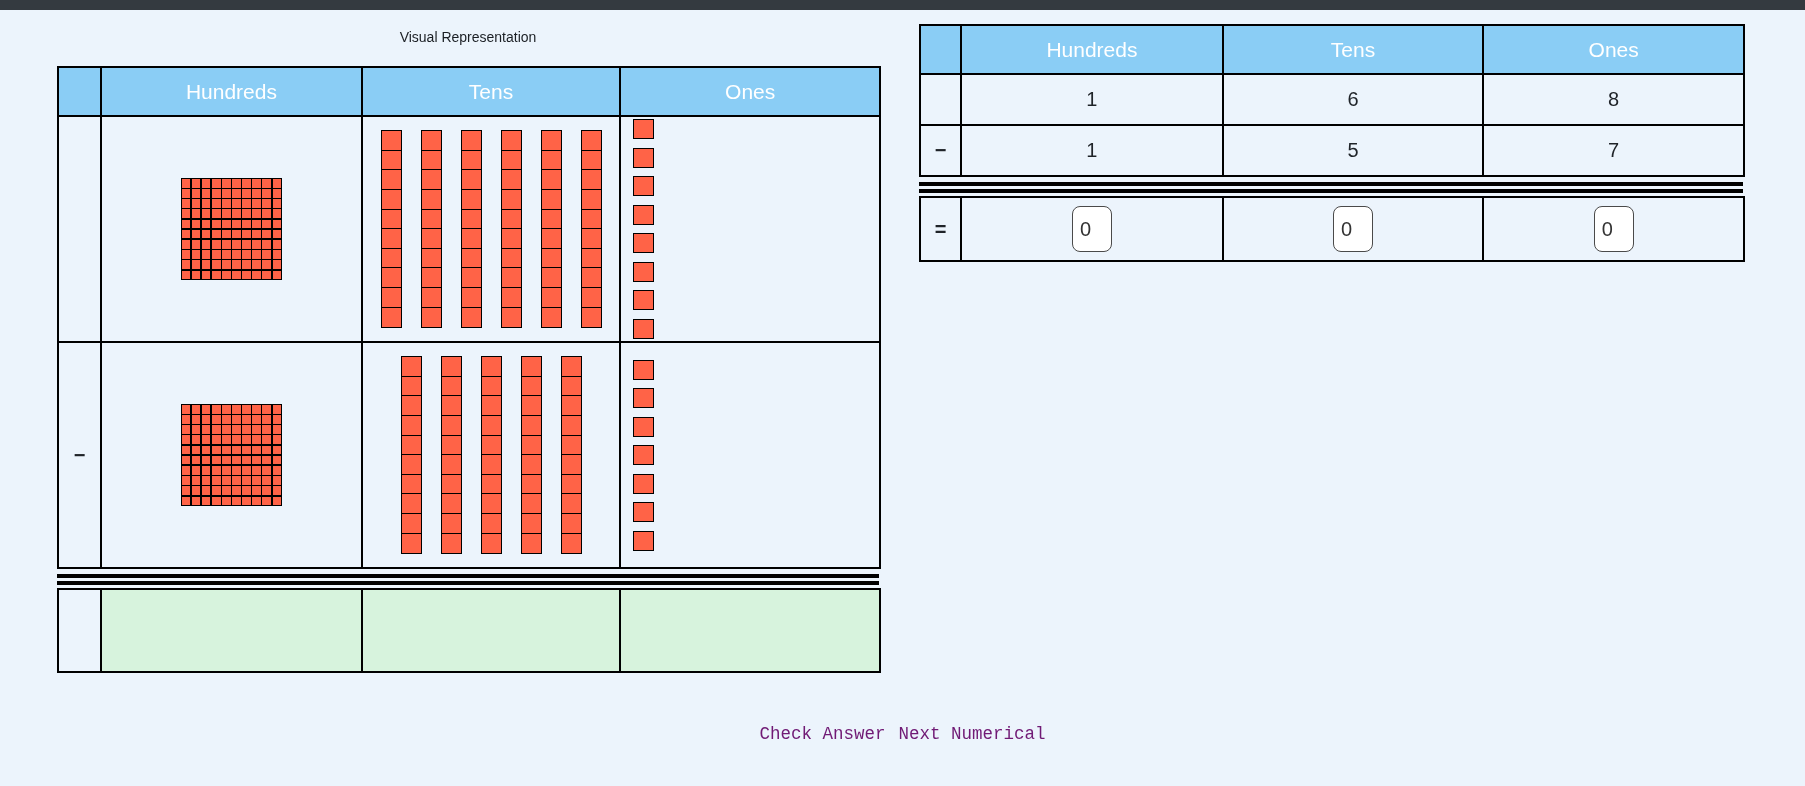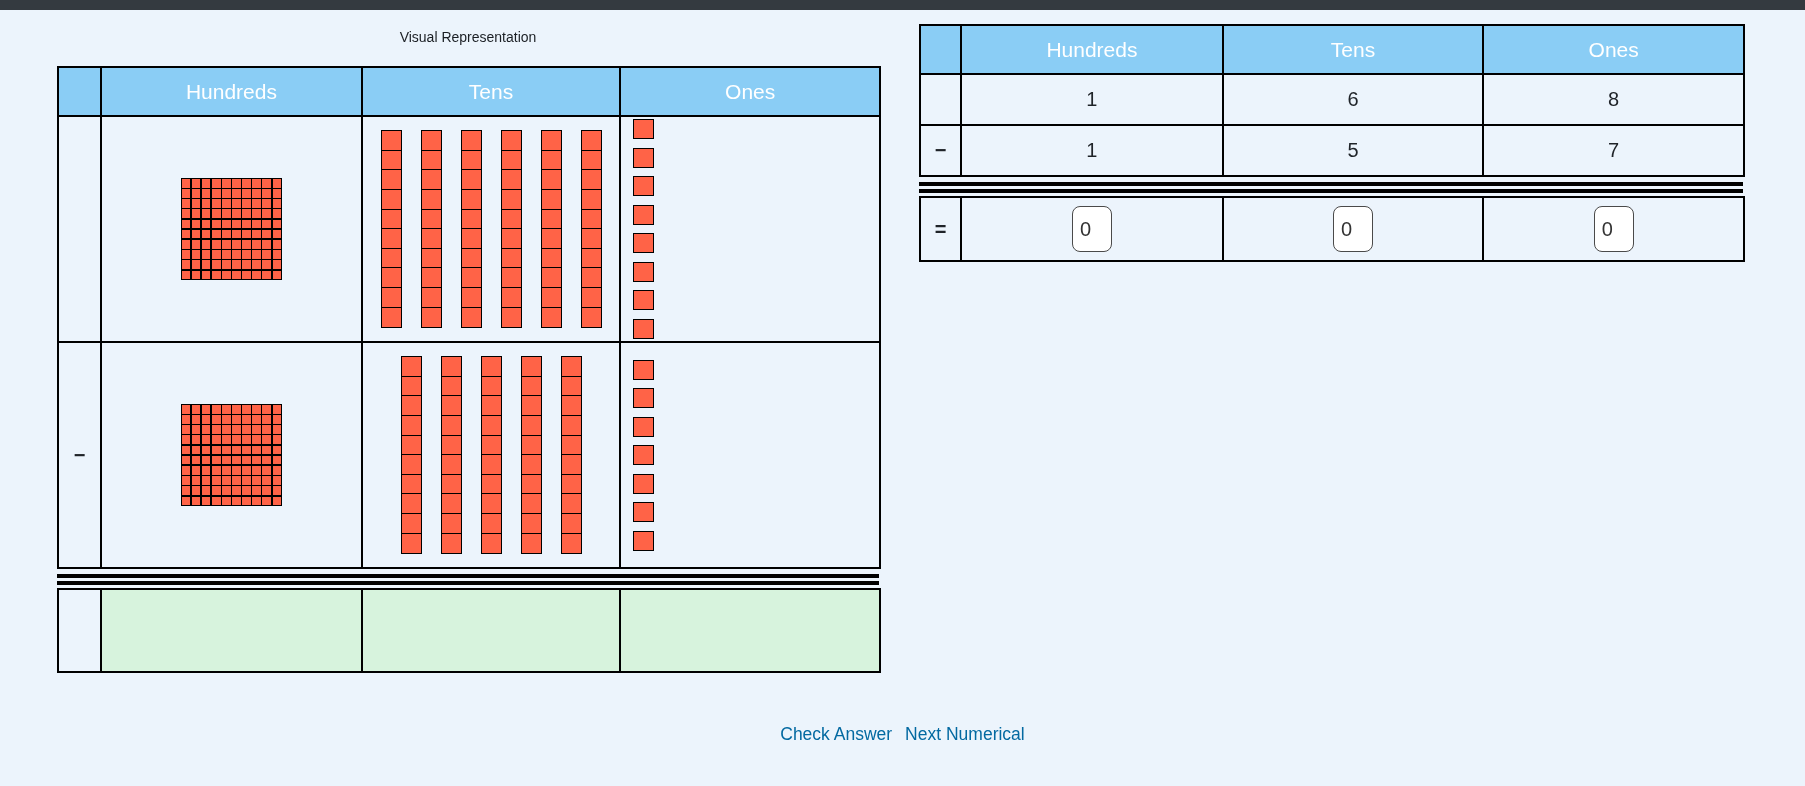--- a/index.html
+++ b/index.html
@@ -60,22 +60,22 @@
   .num-input {
     width:40px; height:46px; box-sizing:border-box;
     border:1.5px solid #4a4a4a; border-radius:8px; background:#fff;
     font-family:"Liberation Sans","DejaVu Sans",sans-serif;
     font-size:20px; color:#333; padding:0 0 0 7px; text-align:left; outline:none;
   }
 
   .actions { position:absolute; top:722px; left:0; width:100%; display:flex; justify-content:center; gap:13px; }
   .actions button {
     background:none; border:none; cursor:pointer;
-    font-family:Liberation Sans, sans-serif;
-    font-size:17.5px; color:#0369a1; padding:2px 0;
+    font-family:Liberation Mono, monospace;
+    font-size:17.5px; color:#701a75; padding:2px 0;
   }
 </style>
 </head>
 <body>
 
 <div class="topbar"></div>
 
 <section class="panel panel-visual">
   <h2>Visual Representation</h2>
 

